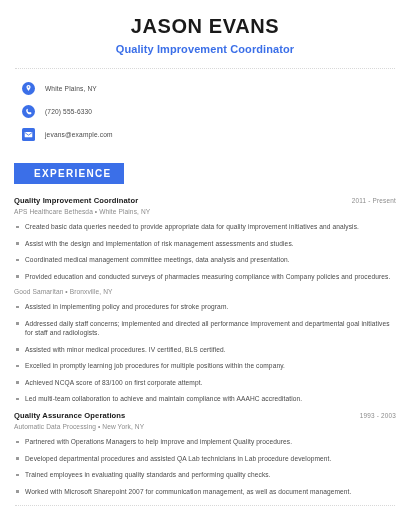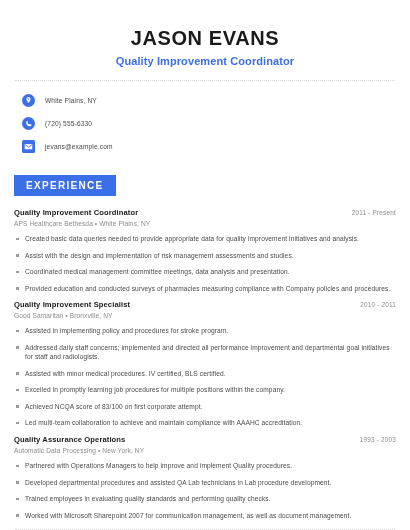--- a/index.html
+++ b/index.html
@@ -25,21 +25,20 @@
     padding-top: 14px;
     text-align: center;
   }
 
   .name {
     font-size: 20px;
     font-weight: bold;
     letter-spacing: 0.6px;
     color: #1a1a1a;
     line-height: 1.2;
-    margin-top: 12px;
   }
 
   .job-title {
     font-size: 11px;
     font-weight: bold;
     color: #3b6fe8;
     margin-top: 5px;
     letter-spacing: 0.1px;
   }
 
@@ -82,21 +81,21 @@
   }
 
   
   .section-badge {
     display: inline-block;
     background: #3b6fe8;
     color: #ffffff;
     font-size: 10px;
     font-weight: bold;
     letter-spacing: 1.3px;
-    padding: 5px 13px 5px 12px;
+    padding: 5px 13px 5px 20px;
     margin-top: 14px;
   }
 
   .section-body { margin-top: 12px; }
 
   
   .job { margin-bottom: 2px; }
 
   .job-head {
     display: flex;
@@ -217,24 +216,20 @@
       <div class="job-company">APS Healthcare Bethesda • White Plains, NY</div>
       <ul class="bullets">
         <li>Created basic data queries needed to provide appropriate data for quality improvement initiatives and analysis.</li>
         <li>Assist with the design and implementation of risk management assessments and studies.</li>
         <li>Coordinated medical management committee meetings, data analysis and presentation.</li>
         <li>Provided education and conducted surveys of pharmacies measuring compliance with Company policies and procedures.</li>
       </ul>
     </div>
 
     <div class="job">
-      <div class="job-head">
-        <span class="job-role">Quality Improvement Specialist</span>
-        <span class="job-dates">2010 - 2011</span>
-      </div>
       <div class="job-company">Good Samaritan • Bronxville, NY</div>
       <ul class="bullets">
         <li>Assisted in implementing policy and procedures for stroke program.</li>
         <li>Addressed daily staff concerns; implemented and directed all performance improvement and departmental goal initiatives for staff and radiologists.</li>
         <li>Assisted with minor medical procedures. IV certified, BLS certified.</li>
         <li>Excelled in promptly learning job procedures for multiple positions within the company.</li>
         <li>Achieved NCQA score of 83/100 on first corporate attempt.</li>
         <li>Led multi-team collaboration to achieve and maintain compliance with AAAHC accreditation.</li>
       </ul>
     </div>

